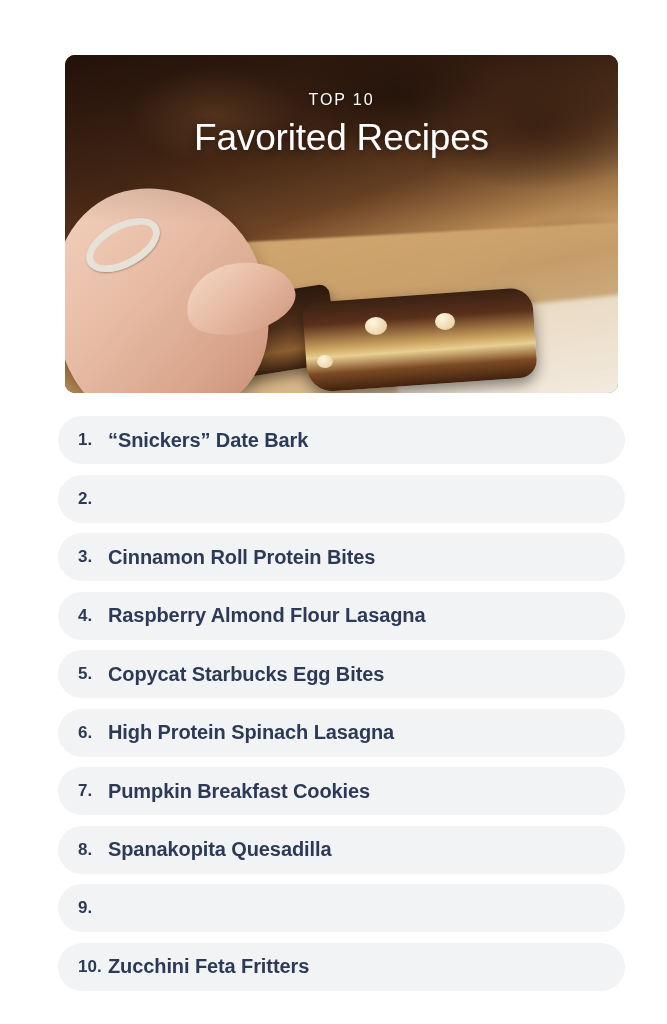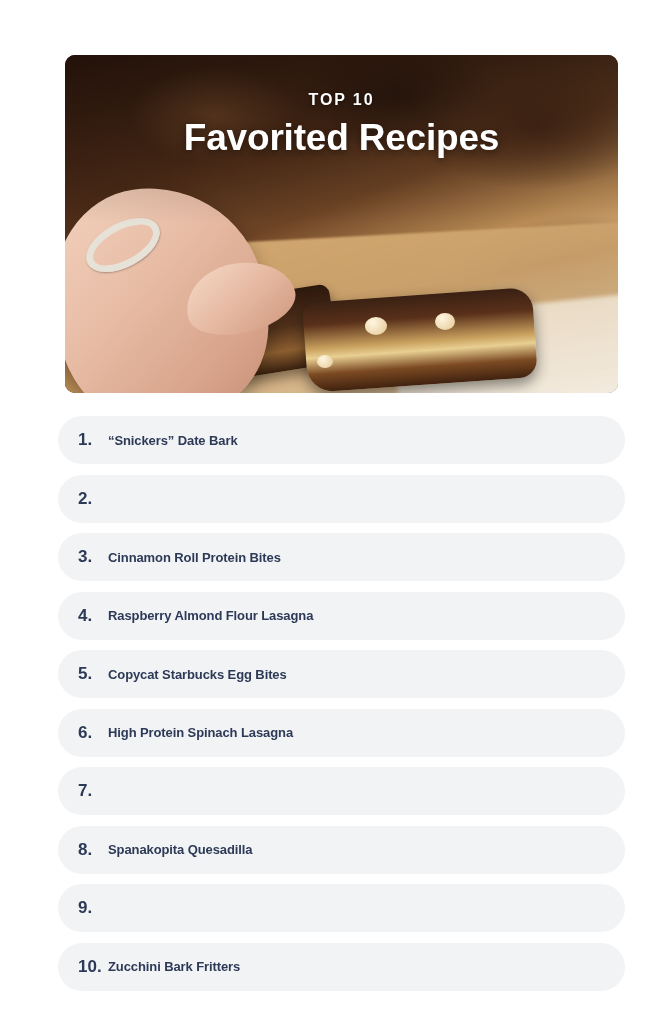--- a/index.html
+++ b/index.html
@@ -141,27 +141,27 @@
     position: absolute;
     left: 0;
     right: 0;
     top: 36px;
     text-align: center;
     color: #ffffff;
   }
   .kicker {
     font-size: 16px;
     letter-spacing: 1.9px;
-    font-weight: 700;
+    font-weight: 400;
     margin: 0 0 8px 0;
     text-shadow: 0 1px 4px rgba(0,0,0,.5);
   }
   .hero-title {
     font-size: 37px;
-    font-weight: 700;
+    font-weight: 400;
     margin: 0;
     letter-spacing: -0.2px;
     text-shadow: 0 2px 8px rgba(0,0,0,.5);
   }
   .list {
     position: absolute;
     left: 50px;
     top: 408px;
     width: 567px;
   }
@@ -177,21 +177,21 @@
   }
   .row-num {
     color: #2d3a57;
     font-size: 17px;
     font-weight: 700;
     width: 30px;
     flex: none;
   }
   .row-name {
     color: #2d3a57;
-    font-size: 13px;
+    font-size: 20px;
     font-weight: 700;
     letter-spacing: -0.1px;
   }
 </style>
 </head>
 <body>
 
 <div class="page">
   <div class="card">
 
@@ -234,28 +234,29 @@
       <div class="row">
         <span class="row-num">5.</span>
         <span class="row-name">Copycat Starbucks Egg Bites</span>
       </div>
       <div class="row">
         <span class="row-num">6.</span>
         <span class="row-name">High Protein Spinach Lasagna</span>
       </div>
       <div class="row">
         <span class="row-num">7.</span>
+        <span class="row-name">Pumpkin Breakfast Cookies</span>
       </div>
       <div class="row">
         <span class="row-num">8.</span>
         <span class="row-name">Spanakopita Quesadilla</span>
       </div>
       <div class="row">
         <span class="row-num">9.</span>
       </div>
       <div class="row">
         <span class="row-num">10.</span>
-        <span class="row-name">Zucchini Bark Fritters</span>
+        <span class="row-name">Zucchini Feta Fritters</span>
       </div>
     </div>
 
   </div>
 </div>
 
 </body></html>

